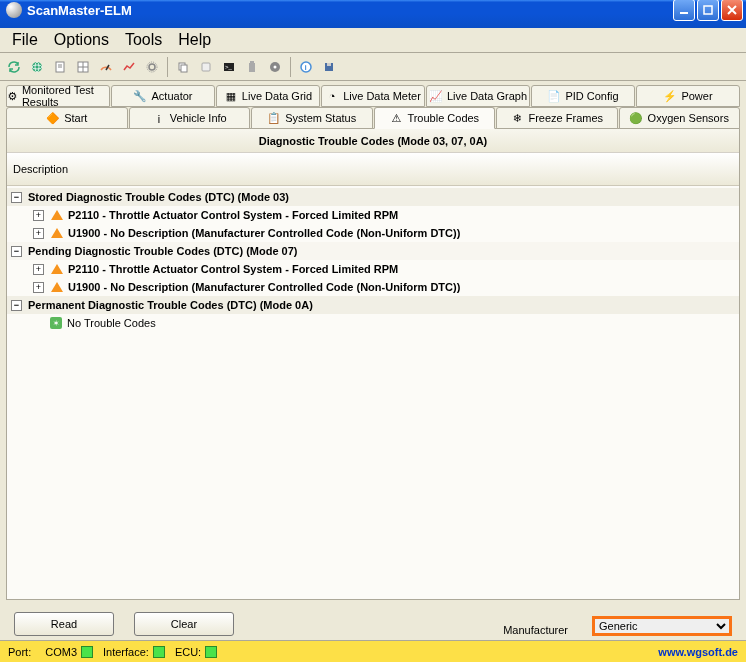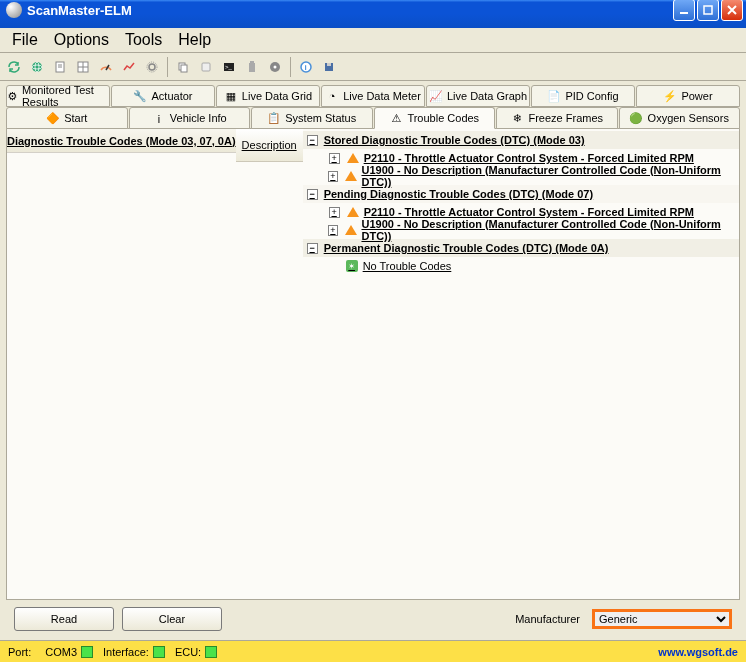--- a/index.html
+++ b/index.html
@@ -103,23 +103,22 @@
 .tab .ticon { width: 14px; height: 14px; display:flex; align-items:center; justify-content:center; }
 .tabrow.row2 { margin-top: 1px; }
 
 .content {
   flex: 1;
   margin: 0 6px 0 6px;
   background: #fcfbf7;
   border: 1px solid #aca899;
   border-top: 1px solid #aca899;
   display: flex;
-  flex-direction: row;
+  flex-direction: column;
   min-height: 0;
-  text-decoration: underline;
 }
 .panel-title {
   height: 24px;
   background: linear-gradient(to bottom, #f7f6ee, #ece9d8);
   border-bottom: 1px solid #d4d0c8;
   display: flex;
   align-items: center;
   justify-content: center;
   font-weight: bold;
   font-size: 11px;
@@ -174,23 +173,23 @@
   background: #5bb85b;
   border-radius: 2px;
   display: flex; align-items: center; justify-content: center;
   color: #fff;
   font-size: 8px;
 }
 
 .button-row {
   height: 34px;
   display: flex;
-  align-items: center;
+  align-items: flex-end;
   padding: 0 8px;
-  gap: 8px;
+  gap: 20px;
   margin: 2px 6px 0 6px;
 }
 .btn {
   width: 100px; height: 24px;
   background: linear-gradient(to bottom, #fff, #ece9d8);
   border: 1px solid #7a7a7a;
   border-radius: 3px;
   font-size: 11px;
   cursor: pointer;
 }

